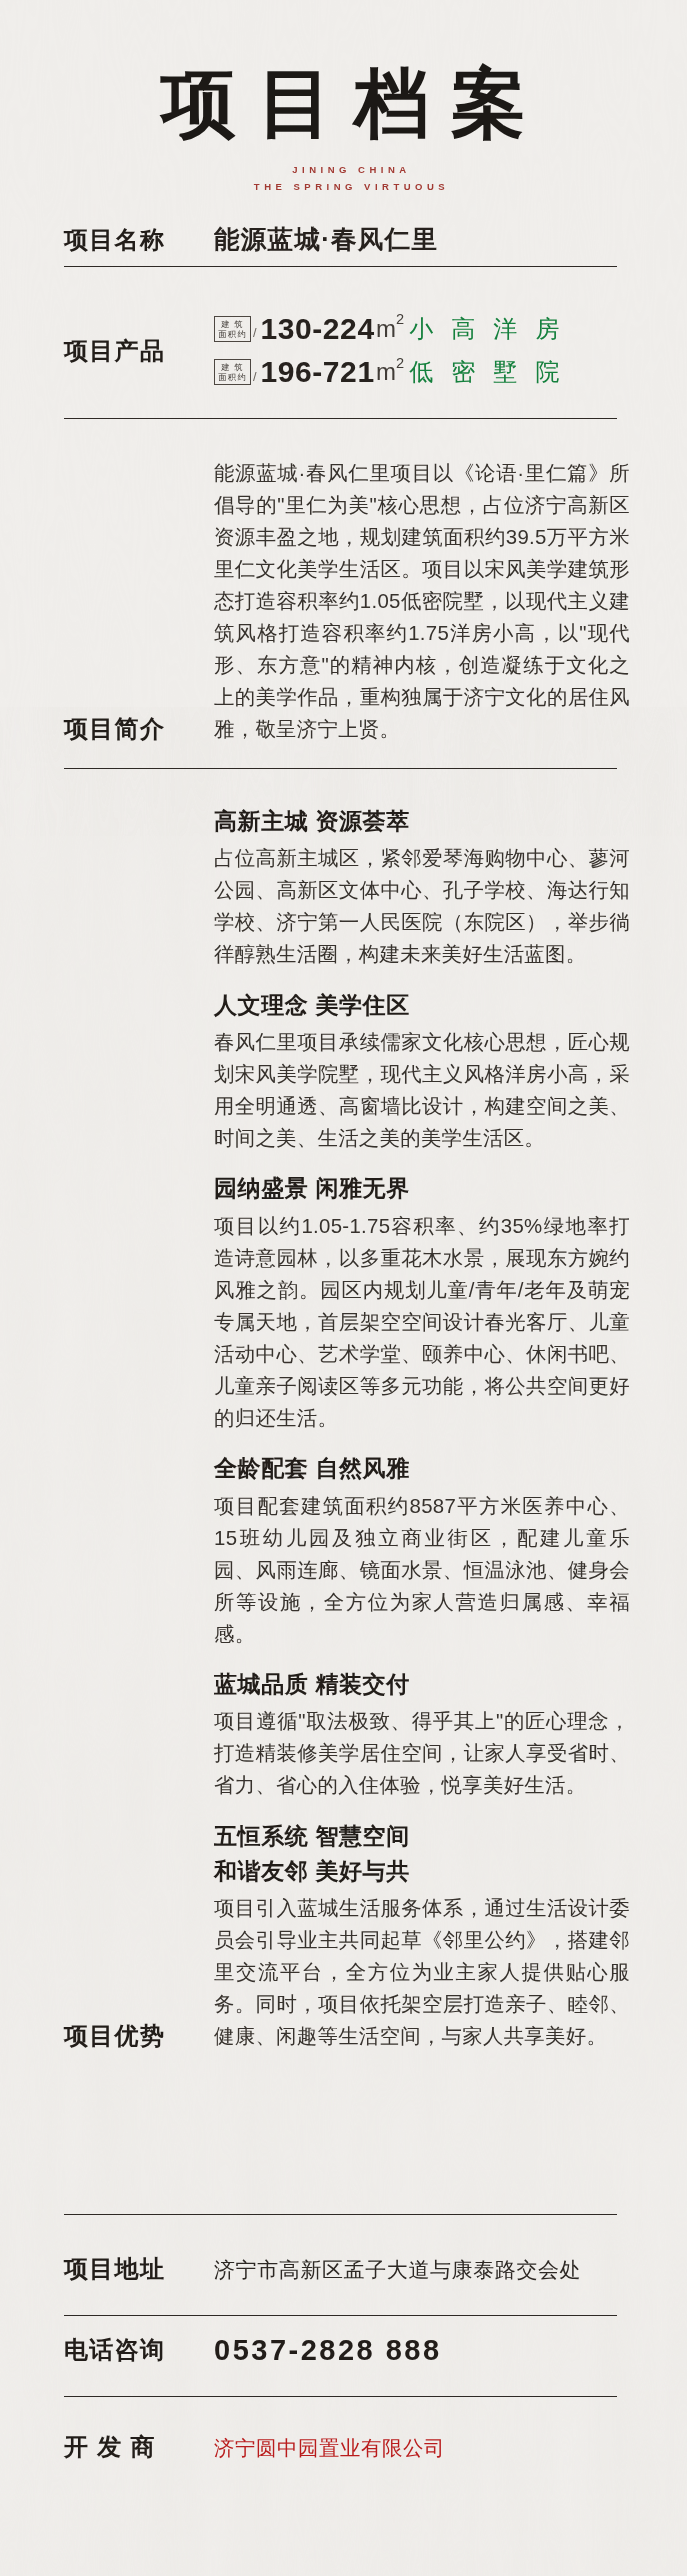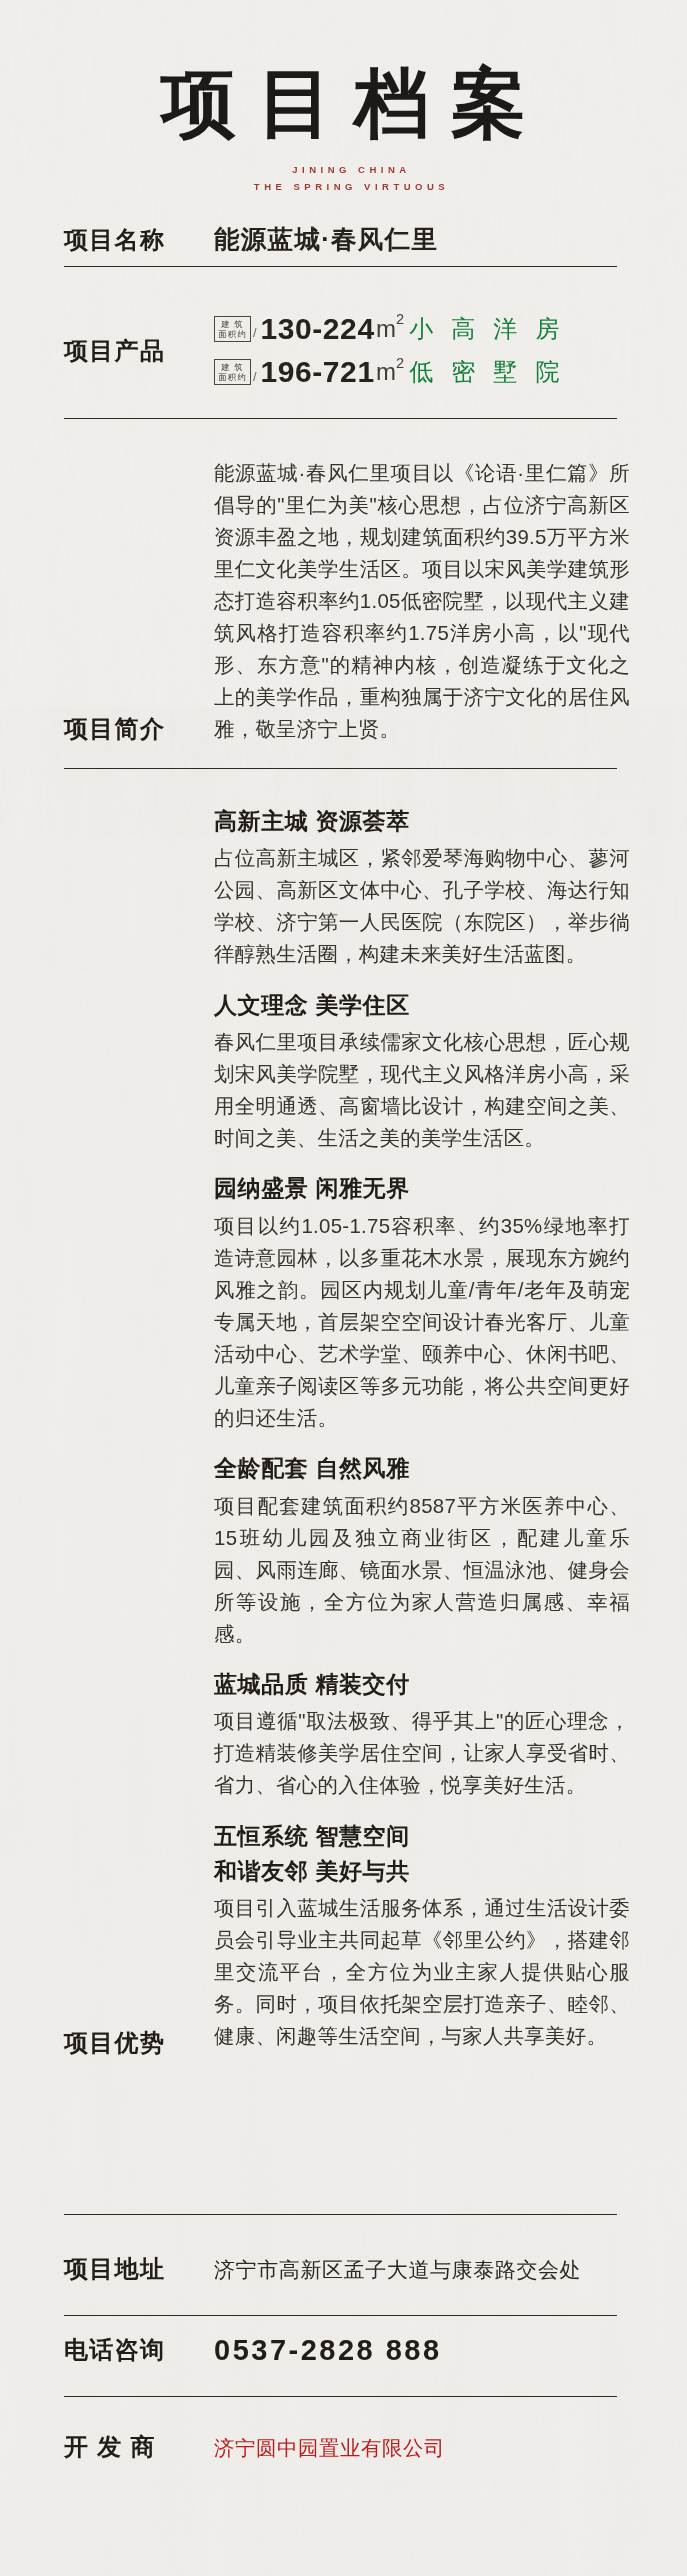--- a/index.html
+++ b/index.html
@@ -62,21 +62,21 @@
   }
   .rule-c{margin-top:23px;}
 
   
   .row-adv{margin-top:38px;}
   .adv-block h3{
     font-size:23px;line-height:29px;font-weight:700;color:#221d19;
     letter-spacing:0.6px;margin:0 0 6.4px 0;
   }
   .adv-block p{margin:0 0 20.4px 0;}
-  .adv-block:last-child p{margin-bottom:7px;}
+  .adv-block:last-child p{margin-bottom:0;}
 
   
   .bottom{position:absolute;left:0;right:0;top:2214px;}
   .row-address{margin-top:38px;align-items:baseline;}
   .address-value{font-size:21px;line-height:32px;font-weight:400;letter-spacing:0.6px;color:#2d2824;}
   .rule-d{margin-top:29px;}
   .row-phone{margin-top:16px;align-items:center;}
   .phone-value{font-size:29px;line-height:36px;font-weight:700;letter-spacing:2.5px;color:#221d19;}
   .rule-e{margin-top:28px;}
   .row-developer{margin-top:34px;align-items:baseline;}

